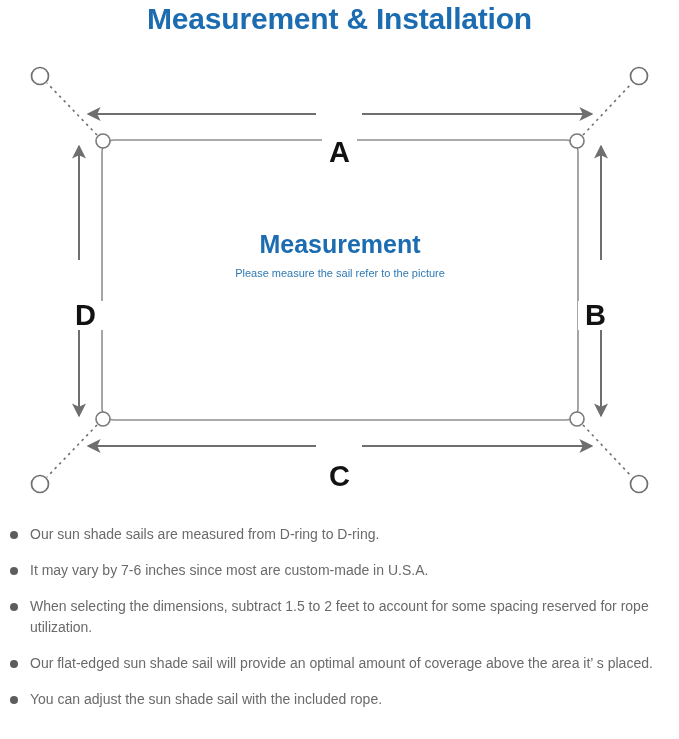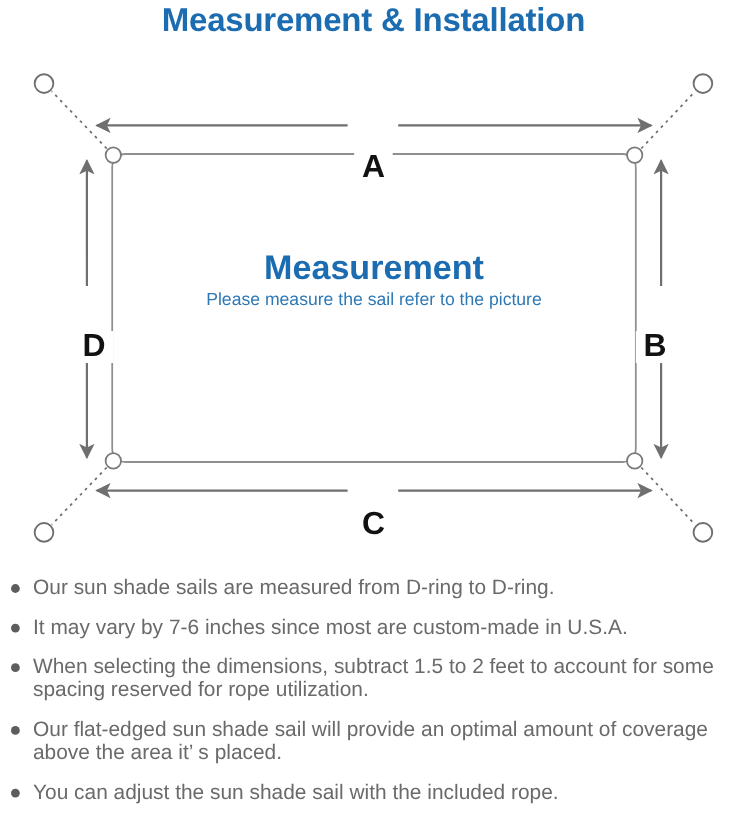--- a/index.html
+++ b/index.html
@@ -61,45 +61,45 @@
   #letter-d { left: 68px;  top: 257px; }
 
   .center-block {
     position: absolute;
     left: 112px;
     top: 185px;
     width: 456px;
     text-align: center;
   }
   .center-title {
-    font-size: 31px;
+    font-size: 25px;
     font-weight: bold;
     color: #1b6cb0;
     line-height: 30px;
     margin-bottom: 4px;
   }
   .center-sub {
-    font-size: 16px;
+    font-size: 11px;
     color: #2e79b5;
     line-height: 20px;
   }
 
   
   #notes {
     position: absolute;
     left: 0;
     top: 524px;
     width: 679px;
   }
   .note {
     position: relative;
     padding-left: 30px;
     padding-right: 6px;
     margin-bottom: 15px;
-    font-size: 19px;
+    font-size: 14px;
     line-height: 21px;
     color: #6a6a6a;
   }
   .note .bullet {
     position: absolute;
     left: 10px;
     top: 7px;
     width: 8px;
     height: 8px;
     border-radius: 50%;

